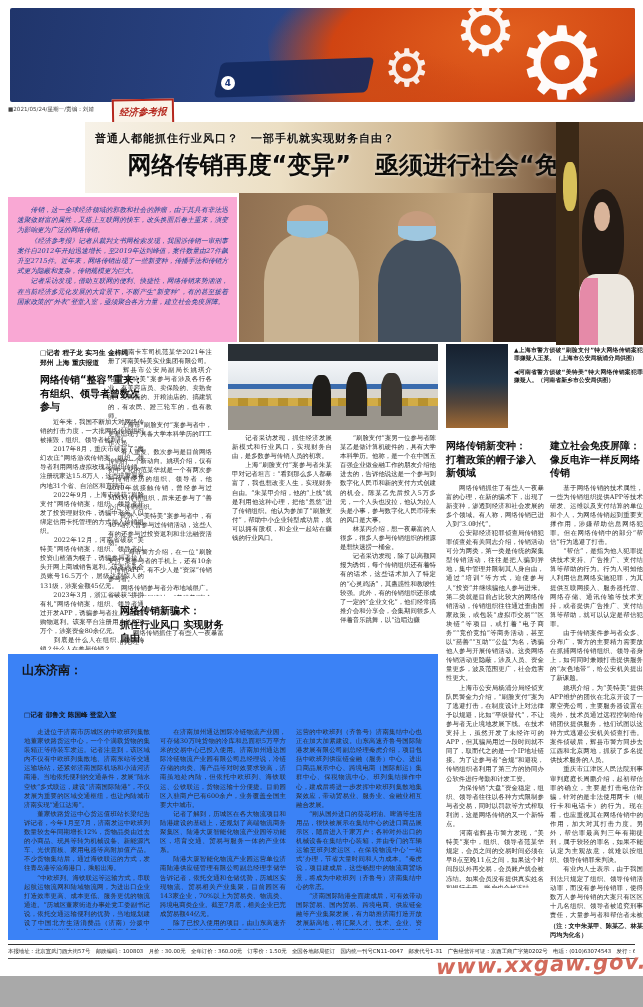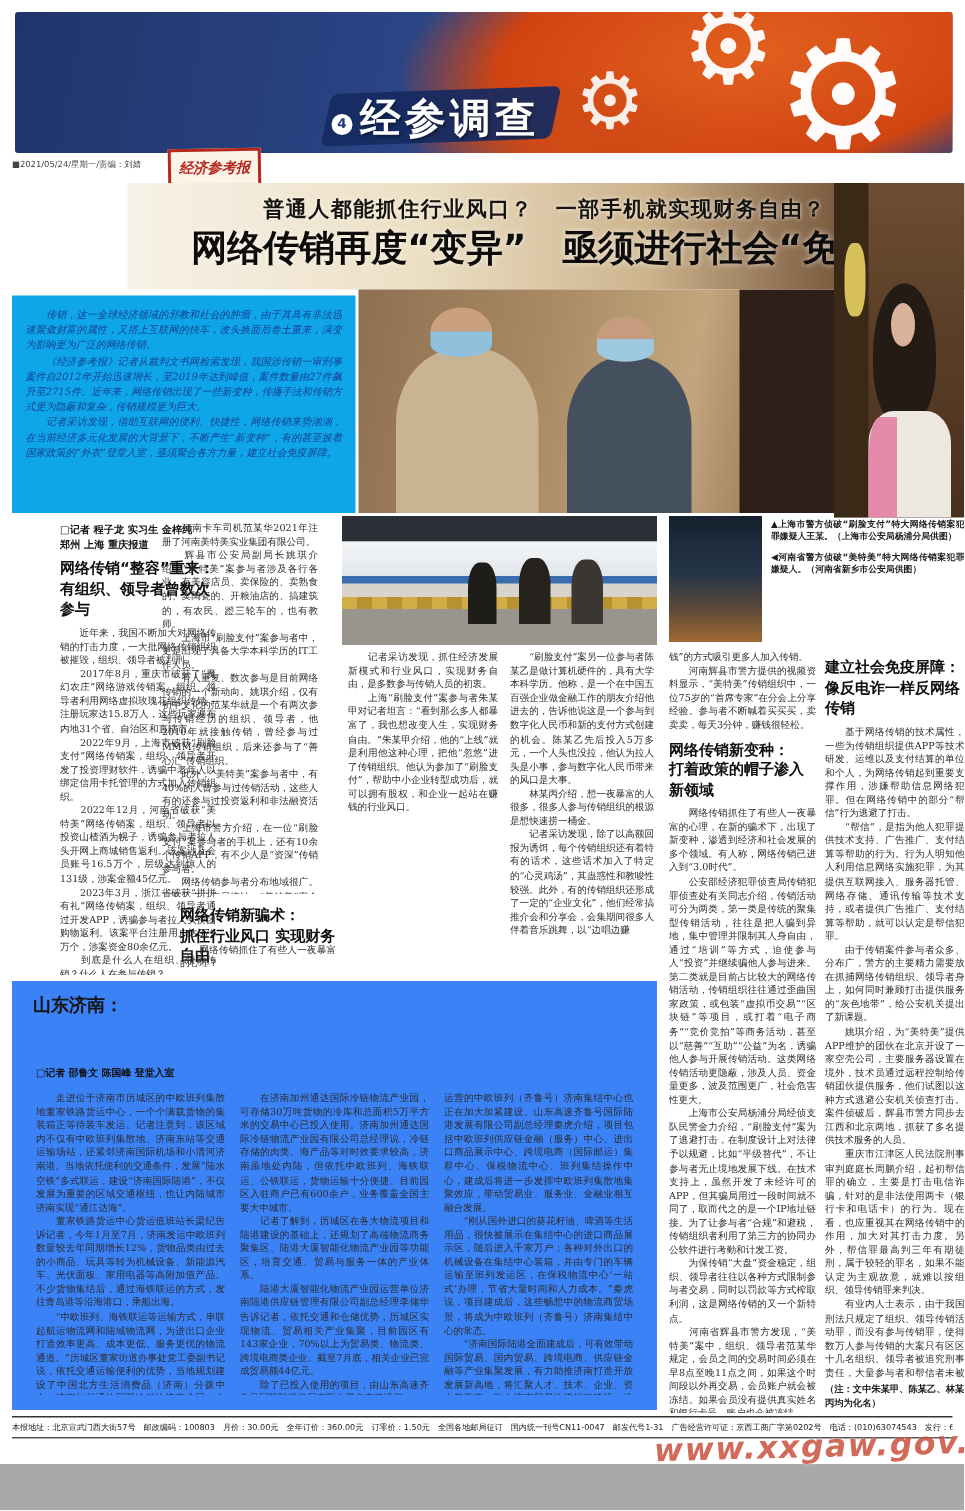--- a/index.html
+++ b/index.html
@@ -31,39 +31,39 @@
               background:rgba(120,128,138,.92);border:1px solid rgba(255,255,255,.45);
               color:#f4f6f8;font-size:26px;display:flex;align-items:center;justify-content:center;}
   #date-line{left:8px;top:106px;font-size:5.6px;color:#444444;}
   #masthead{left:112px;top:99px;width:58px;height:23px;border:2px solid #b5281e;background:#faf3e8;
             display:flex;align-items:center;justify-content:center;transform:rotate(-1deg);}
   #masthead span{font-size:9.5px;font-weight:bold;color:#b5281e;font-style:italic;
                  font-family:"DejaVu Serif","Liberation Serif",serif;}
   
   #headline-strip{left:85px;top:122px;width:558px;height:71px;
      background:linear-gradient(90deg,#f7f2e8 0%,#ecdfc4 35%,#cdb48e 62%,#7a5a3e 85%,#46321f 100%);}
-  #kicker{left:95px;top:131px;width:536px;text-align:center;font-size:14px;font-weight:bold;
+  #kicker{left:95px;top:131px;width:536px;font-size:11px;font-weight:bold;
           color:#171410;letter-spacing:1px;text-shadow:0 0 3px rgba(255,255,255,.85);}
   #headline{left:86px;top:149px;width:554px;text-align:center;font-size:24px;font-weight:900;
             color:#0d0c0a;white-space:nowrap;text-shadow:0 0 4px rgba(255,255,255,.7);}
   
   .photo{overflow:hidden;}
   #photo-suspects{left:239px;top:193px;width:317px;height:149px;
      background:linear-gradient(100deg,#8f6f51 0%,#a98a64 38%,#c3a67e 68%,#7c5e42 100%);}
   .fig{position:absolute;border-radius:45% 45% 0 0;}
   #photo-woman{left:556px;top:122px;width:87px;height:223px;
      background:linear-gradient(180deg,#6e4e33 0%,#5a3e27 45%,#49311f 100%);}
   #photo-train{left:228px;top:344px;width:210px;height:86px;background:#d8d4cc;}
   #photo-room{left:446px;top:344px;width:62px;height:84px;
      background:linear-gradient(180deg,#16202e 0%,#243648 45%,#54453a 70%,#a06a34 100%);}
   #captions{left:514px;top:346px;width:129px;height:88px;font-size:5.9px;font-weight:bold;
             line-height:1.4;color:#1b1b1b;text-align:justify;}
   #captions .cap{margin-bottom:5px;}
   
-  #lead-box{left:8px;top:197px;width:229px;height:145px;background:#0ea5e9;box-sizing:border-box;
+  #lead-box{left:8px;top:197px;width:229px;height:145px;background:#f9a8d4;box-sizing:border-box;
             padding:8px 9px;font-size:6.7px;font-style:italic;color:#16418f;line-height:1.52;
             text-align:justify;white-space:pre-line;overflow:hidden;
             font-family:"DejaVu Serif","Liberation Serif",serif;}
   
   .col,.bodytx{font-size:6.4px;line-height:1.42;color:#2c2c2c;text-align:justify;
         white-space:pre-line;overflow:hidden;font-family:"DejaVu Serif","Liberation Serif",serif;}
   .byline{font-size:6.8px;font-weight:bold;color:#111;white-space:pre-line;line-height:1.5;
           margin-bottom:5px;font-family:"DejaVu Sans","Liberation Sans",sans-serif;}
   .sec-h{font-weight:bold;font-size:10px;line-height:1.35;white-space:pre-line;color:#0f0f0f;
          margin:5px 0 4px 0;font-family:"DejaVu Sans","Liberation Sans",sans-serif;}
@@ -100,21 +100,20 @@
 <div id="page">
 
   <div id="banner" class="abs">
     <div class="splash1"></div>
     <div class="splash2"></div>
     <div class="gear" id="gear1">⚙</div>
     <div class="gear" id="gear2">⚙</div>
     <div class="gear" id="gear3">⚙</div>
     <div class="brush"></div>
     <div id="num-badge">4</div>
-    <div id="title-cn">经参调查</div>
   </div>
 
   <div id="date-line" class="abs">■2021/05/24/星期一/责编：刘婧</div>
   <div id="masthead" class="abs">
     <span>经济参考报</span>
   </div>
 
   <div id="headline-strip" class="abs photo"></div>
   <div id="kicker" class="abs">普通人都能抓住行业风口？　一部手机就实现财务自由？</div>
   <div id="headline" class="abs">网络传销再度“变异”　亟须进行社会“免疫”</div>
@@ -186,22 +185,20 @@
 抓住行业风口 实现财务自由</div>
   <div id="a1-sec2intro" class="abs col">　　网络传销抓住了有些人一夜暴富的心理？</div>
 
   <div id="a1-c3" class="abs col">　　记者采访发现，抓住经济发展新模式和行业风口，实现财务自由，是多数参与传销人员的初衷。
 　　上海“刷脸支付”案参与者朱某甲对记者坦言：“看到那么多人都暴富了，我也想改变人生，实现财务自由。”朱某甲介绍，他的“上线”就是利用他这种心理，把他“忽悠”进了传销组织。他认为参加了“刷脸支付”，帮助中小企业转型成功后，就可以拥有股权，和企业一起站在赚钱的行业风口。</div>
   <div id="a1-c4a" class="abs col">　　“刷脸支付”案另一位参与者陈某乙是做计算机硬件的，具有大学本科学历。他称，是一个在中国五百强企业做金融工作的朋友介绍他进去的，告诉他说这是一个参与到数字化人民币和新的支付方式创建的机会。陈某乙先后投入5万多元，一个人头也没拉，他认为拉人头是小事，参与数字化人民币带来的风口是大事。
 　　林某丙介绍，想一夜暴富的人很多，很多人参与传销组织的根源是想快速捞一桶金。
 　　记者采访发现，除了以高额回报为诱饵，每个传销组织还有着特有的话术，这些话术加入了特定的“心灵鸡汤”，其蛊惑性和教唆性较强。此外，有的传销组织还形成了一定的“企业文化”，他们经常搞推介会和分享会，会集期间很多人伴着音乐跳舞，以“边唱边赚</div>
 
   <div id="a1-c4" class="abs">
-    <div class="bodytx">钱”的方式吸引更多人加入传销。
-　　河南辉县市警方提供的视频资料显示，“美特美”传销组织中，一位75岁的“首席专家”在分会上分享经验。参与者不断喊着买买买，卖卖卖，每天3分钟，赚钱很轻松。</div>
     <div class="sec-h">网络传销新变种：
 打着政策的帽子渗入新领域</div>
     <div class="bodytx" style="height:404px;">　　网络传销抓住了有些人一夜暴富的心理，在新的骗术下，出现了新变种，渗透到经济和社会发展的多个领域。有人称，网络传销已进入到“3.0时代”。
 　　公安部经济犯罪侦查局传销犯罪侦查处有关同志介绍，传销活动可分为两类，第一类是传统的聚集型传销活动，往往是把人骗到异地，集中管理并限制其人身自由，通过“培训”等方式，迫使参与人“投资”并继续骗他人参与进来。第二类就是目前占比较大的网络传销活动，传销组织往往通过歪曲国家政策，或包装“虚拟币交易”“区块链”等项目，或打着“电子商务”“竞价竞拍”等商务活动，甚至以“慈善”“互助”“公益”为名，诱骗他人参与开展传销活动。这类网络传销活动更隐蔽，涉及人员、资金量更多，波及范围更广，社会危害性更大。
 　　上海市公安局杨浦分局经侦支队民警金力介绍，“刷脸支付”案为了逃避打击，在制度设计上对法律予以规避，比如“平级替代”，不让参与者无止境地发展下线。在技术支持上，虽然开发了未经许可的APP，但其骗局用过一段时间就不同了，取而代之的是一个IP地址链接。为了让参与者“合规”和避税，传销组织者利用了第三方的协同办公软件进行考勤和计发工资。
 　　为保传销“大盘”资金稳定，组织、领导者往往以各种方式限制参与者交易，同时以罚款等方式榨取利润，这是网络传销的又一个新特点。
 　　河南省辉县市警方发现，“美特美”案中，组织、领导者范某华规定，会员之间的交易时间必须在早8点至晚11点之间，如果这个时间段以外再交易，会员账户就会被冻结。如果会员没有提供真实姓名和银行卡号，账户也会被冻结。
 　　“美特美”案中一名传销参与者向警方供述，他们每天约有15至20人的账户被冻结，不得不找“后门”恳求解冻，且每人均被收取300至500元不等的“解冻费”。
 　　重庆市江津区人民法院介绍，在重庆“魔幻农庄”案中，组织者为了“控盘”保传销资金稳定，规定种在树上的花不能交易，一般玩家每天交易量不能超过1000朵玫瑰花，而且在交易时，系统会以“税收”的名义扣除卖家10%的玫瑰花。
 　　为了防止绝大多数会员“全身而退”，“美特美”案中的会员想退出，只能把账户上的钱折扣成250元一瓶的山楂酒带走，而一瓶山楂酒的成本只有8元钱。

